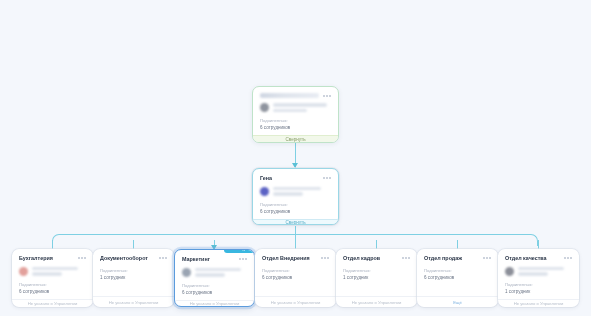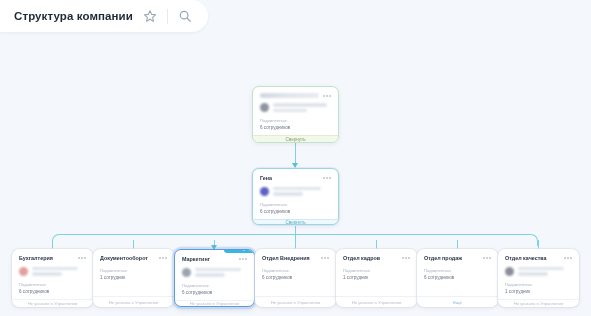--- a/index.html
+++ b/index.html
@@ -107,35 +107,20 @@
     padding: 2px 5px; border-radius: 3px;
     letter-spacing: .2px; white-space: nowrap;
     filter: blur(.35px);
   }
 </style>
 </head>
 <body>
 
 <div id="app">
 
-  <div class="header-pill">
-    <span class="header-title">Структура компании</span>
-    <span class="hdr-btn">
-      <svg class="hdr-icon" viewBox="0 0 24 24" fill="none" stroke="#9aa4b2" stroke-width="1.8" stroke-linejoin="round" stroke-linecap="round">
-        <polygon points="12,3 14.8,9.2 21.5,9.9 16.5,14.4 17.9,21 12,17.6 6.1,21 7.5,14.4 2.5,9.9 9.2,9.2"></polygon>
-      </svg>
-    </span>
-    <span class="hdr-divider"></span>
-    <span class="hdr-btn">
-      <svg class="hdr-icon" viewBox="0 0 24 24" fill="none" stroke="#9aa4b2" stroke-width="2" stroke-linecap="round">
-        <circle cx="10.5" cy="10.5" r="6.5"></circle>
-        <line x1="15.5" y1="15.5" x2="21" y2="21"></line>
-      </svg>
-    </span>
-  </div>
 
   <div class="canvas">
 
     <div class="conn conn-v" style="left:295px; top:142px; height:26px;"></div>
     <div class="arrow-down" style="left:291.6px; top:163px;"></div>
 
     <div class="conn conn-v" style="left:295px; top:226px; height:20px;"></div>
 
     <div class="elbow" style="left:52px; top:234px; width:486px; height:12px; border-bottom:1.4px solid #7ed0e3;
          border-left:1.4px solid #7ed0e3; border-right:1.4px solid #7ed0e3; border-radius:0 0 7px 7px;

